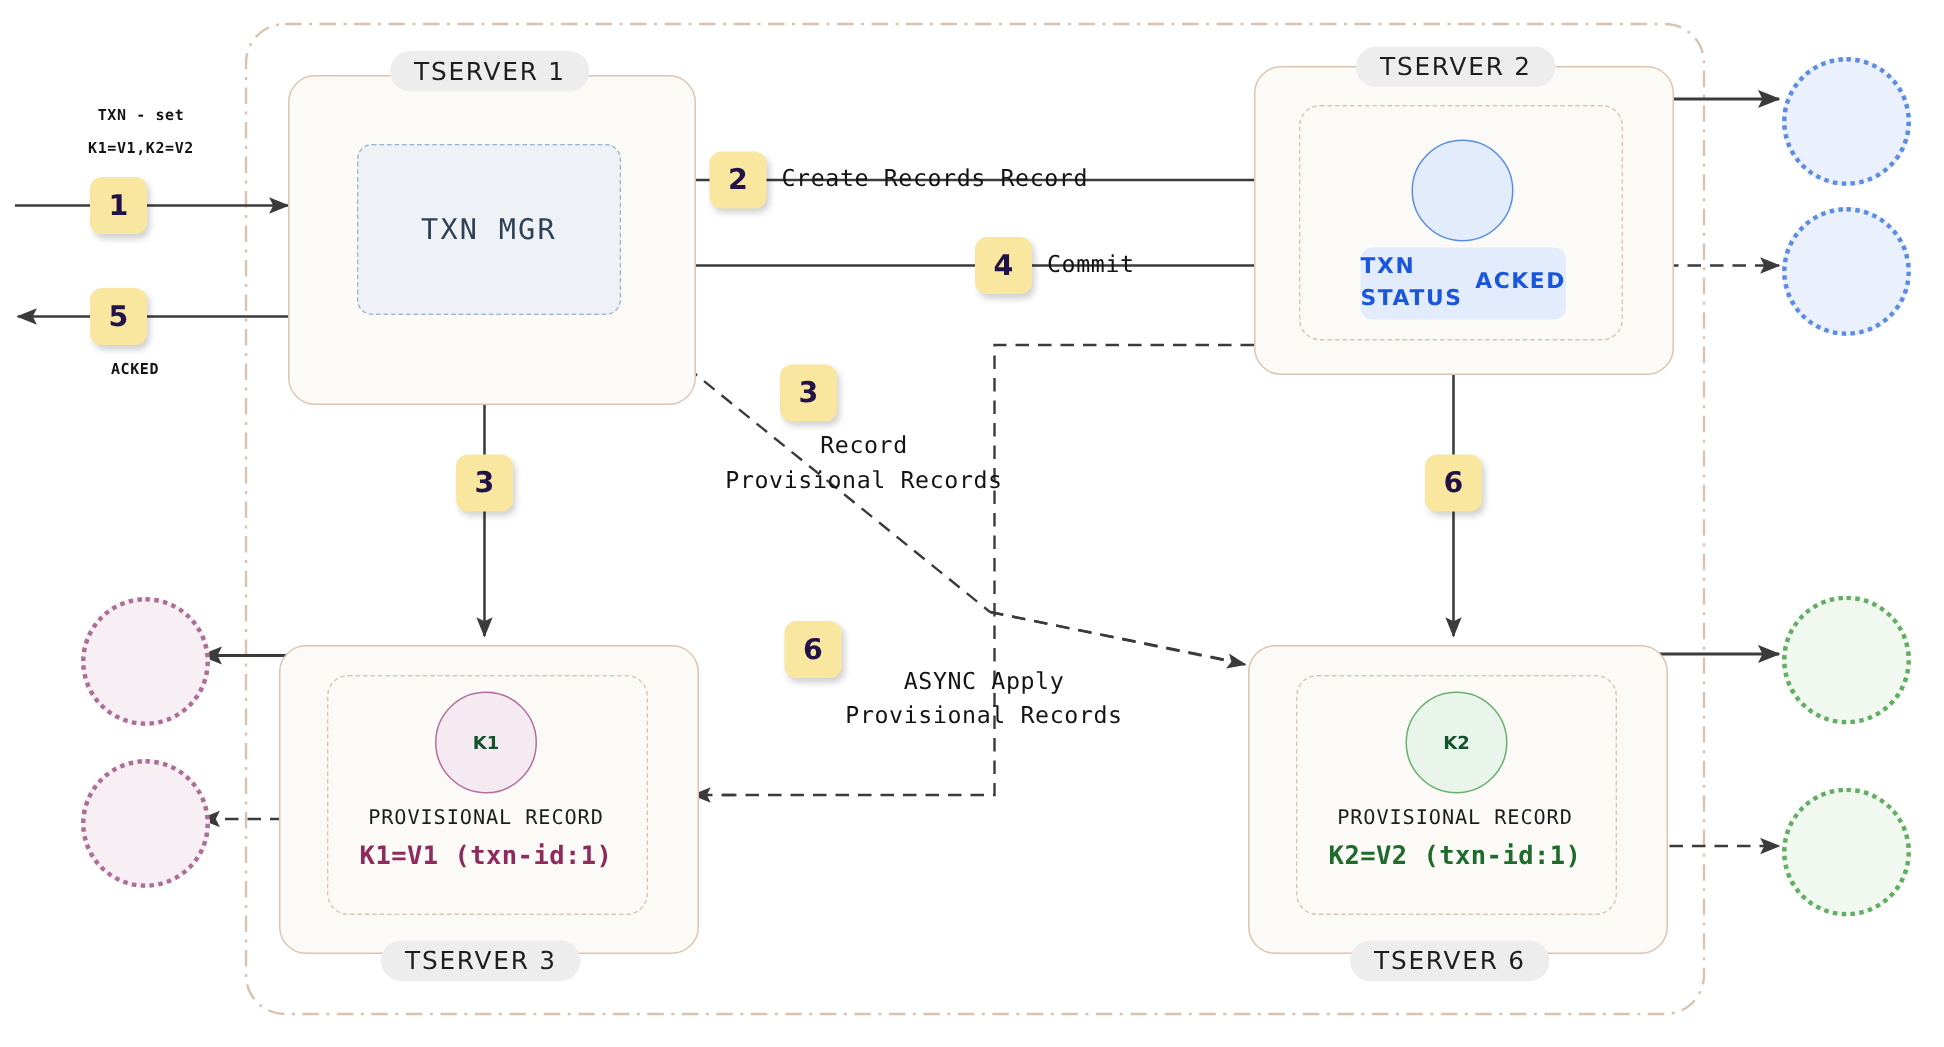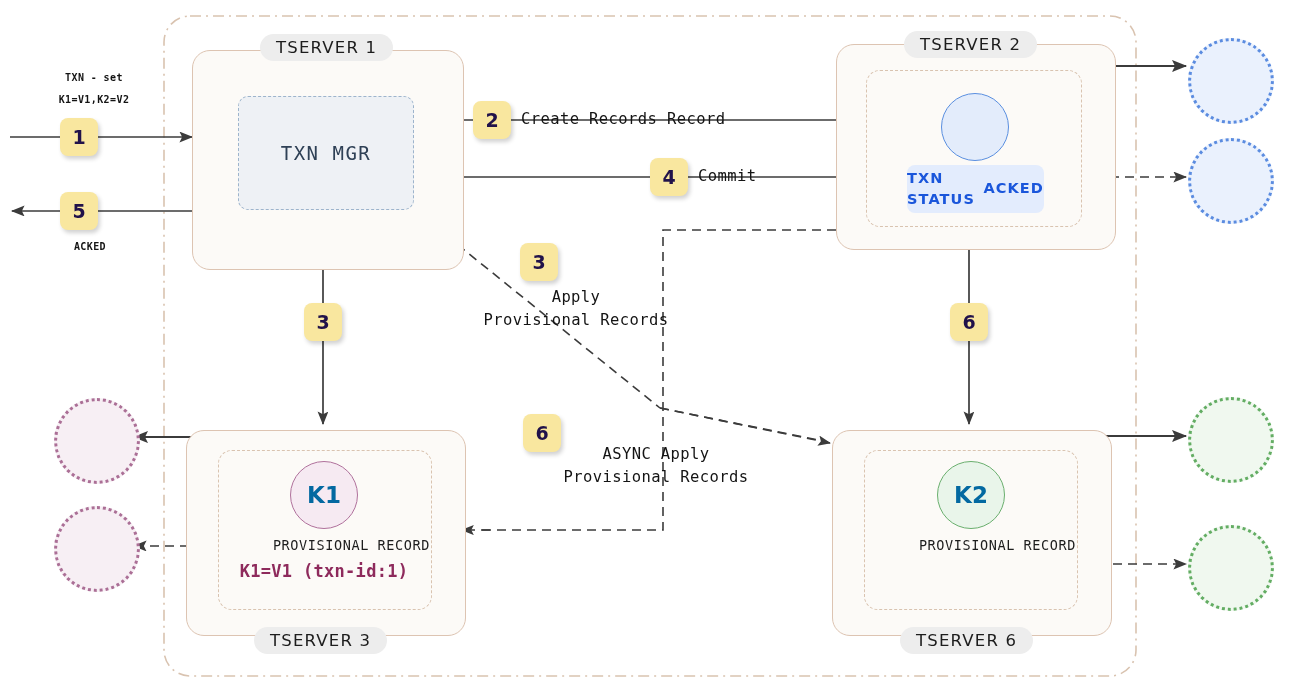--- a/index.html
+++ b/index.html
@@ -27,34 +27,34 @@
   .status-pill{
     position:absolute;background:#e3ecfd;border-radius:8px;display:flex;flex-direction:row;
     align-items:center;justify-content:center;color:#1a56db;font-weight:bold;
     font-size:14.5px;letter-spacing:1.1px;line-height:1.45;
     font-family:"DejaVu Sans","Liberation Sans",sans-serif;
   }
 
   
   .keynode{
     position:absolute;border-radius:50%;display:flex;align-items:center;justify-content:center;
-    font-size:23px;font-weight:bold;color:#0369a1;
+    font-size:12px;font-weight:bold;color:#14532d;
     font-family:"DejaVu Sans","Liberation Sans",sans-serif;
   }
   .node-k1{background:#f6eaf2;border:1.6px solid #b0719c;}
   .node-k2{background:#e9f5ea;border:1.6px solid #6aaf6e;}
   .node-blue{background:#e3ecfb;border:1.6px solid #5a8fe0;border-radius:50%;position:absolute;}
   .dotcircle{position:absolute;border-radius:50%;}
   .dot-blue{background:#eaf1fd;border:3px dotted #5b8ce0;}
   .dot-pink{background:#f7eff4;border:3px dotted #ab6f96;}
   .dot-green{background:#f0f8ef;border:3px dotted #63ad63;}
 
   
   .rec-title{
-    position:absolute;text-align:right;font-size:13.5px;color:#1d1d1d;letter-spacing:0.6px;
+    position:absolute;text-align:center;font-size:13.5px;color:#1d1d1d;letter-spacing:0.6px;
     white-space:nowrap;
   }
   .rec-val{
     position:absolute;text-align:center;font-size:17px;font-weight:bold;letter-spacing:0.3px;
     white-space:nowrap;
   }
   .val-pink{color:#8e2a5c;}
   .val-green{color:#1f6b2d;}
 
   
@@ -141,20 +141,21 @@
   <div class="inner-dashdot" style="left:218px;top:450px;width:212px;height:158px;"></div>
   <div class="keynode node-k1" style="left:290px;top:461px;width:66px;height:66px;">K1</div>
   <div class="rec-title" style="left:218px;top:537px;width:212px;">PROVISIONAL RECORD</div>
   <div class="rec-val val-pink" style="left:218px;top:561px;width:212px;">K1=V1 (txn-id:1)</div>
 
   <div class="tserver" style="left:832px;top:430px;width:278px;height:204px;"></div>
   <div class="tserver-label" style="left:900px;top:627px;">TSERVER 6</div>
   <div class="inner-dashdot" style="left:864px;top:450px;width:212px;height:158px;"></div>
   <div class="keynode node-k2" style="left:937px;top:461px;width:66px;height:66px;">K2</div>
   <div class="rec-title" style="left:864px;top:537px;width:212px;">PROVISIONAL RECORD</div>
+  <div class="rec-val val-green" style="left:864px;top:561px;width:212px;">K2=V2 (txn-id:1)</div>
 
   <div class="dotcircle dot-blue" style="left:1188px;top:38px;width:80px;height:80px;"></div>
   <div class="dotcircle dot-blue" style="left:1188px;top:138px;width:80px;height:80px;"></div>
 
   <div class="dotcircle dot-pink" style="left:54px;top:398px;width:80px;height:80px;"></div>
   <div class="dotcircle dot-pink" style="left:54px;top:506px;width:80px;height:80px;"></div>
 
   <div class="dotcircle dot-green" style="left:1188px;top:397px;width:80px;height:80px;"></div>
   <div class="dotcircle dot-green" style="left:1188px;top:525px;width:80px;height:80px;"></div>
 
@@ -167,21 +168,21 @@
   <div class="badge" style="left:473px;top:101px;">2</div>
   <div class="steplabel" style="left:521px;top:108px;">Create Records Record</div>
 
   <div class="badge" style="left:650px;top:158px;">4</div>
   <div class="steplabel" style="left:698px;top:165px;">Commit</div>
 
   <div class="badge" style="left:304px;top:303px;">3</div>
 
   <div class="badge" style="left:520px;top:243px;">3</div>
   <div class="steplabel" style="left:448px;top:286px;width:256px;">
-    <span>Apply</span><br>
+    <span>Record</span><br>
     <span>Provisional Records</span>
   </div>
 
   <div class="badge" style="left:60px;top:192px;">5</div>
 
   <div class="badge" style="left:950px;top:303px;">6</div>
 
   <div class="badge" style="left:523px;top:414px;">6</div>
   <div class="steplabel" style="left:528px;top:443px;width:256px;text-align:center;">
     <span>ASYNC Apply</span><br>

